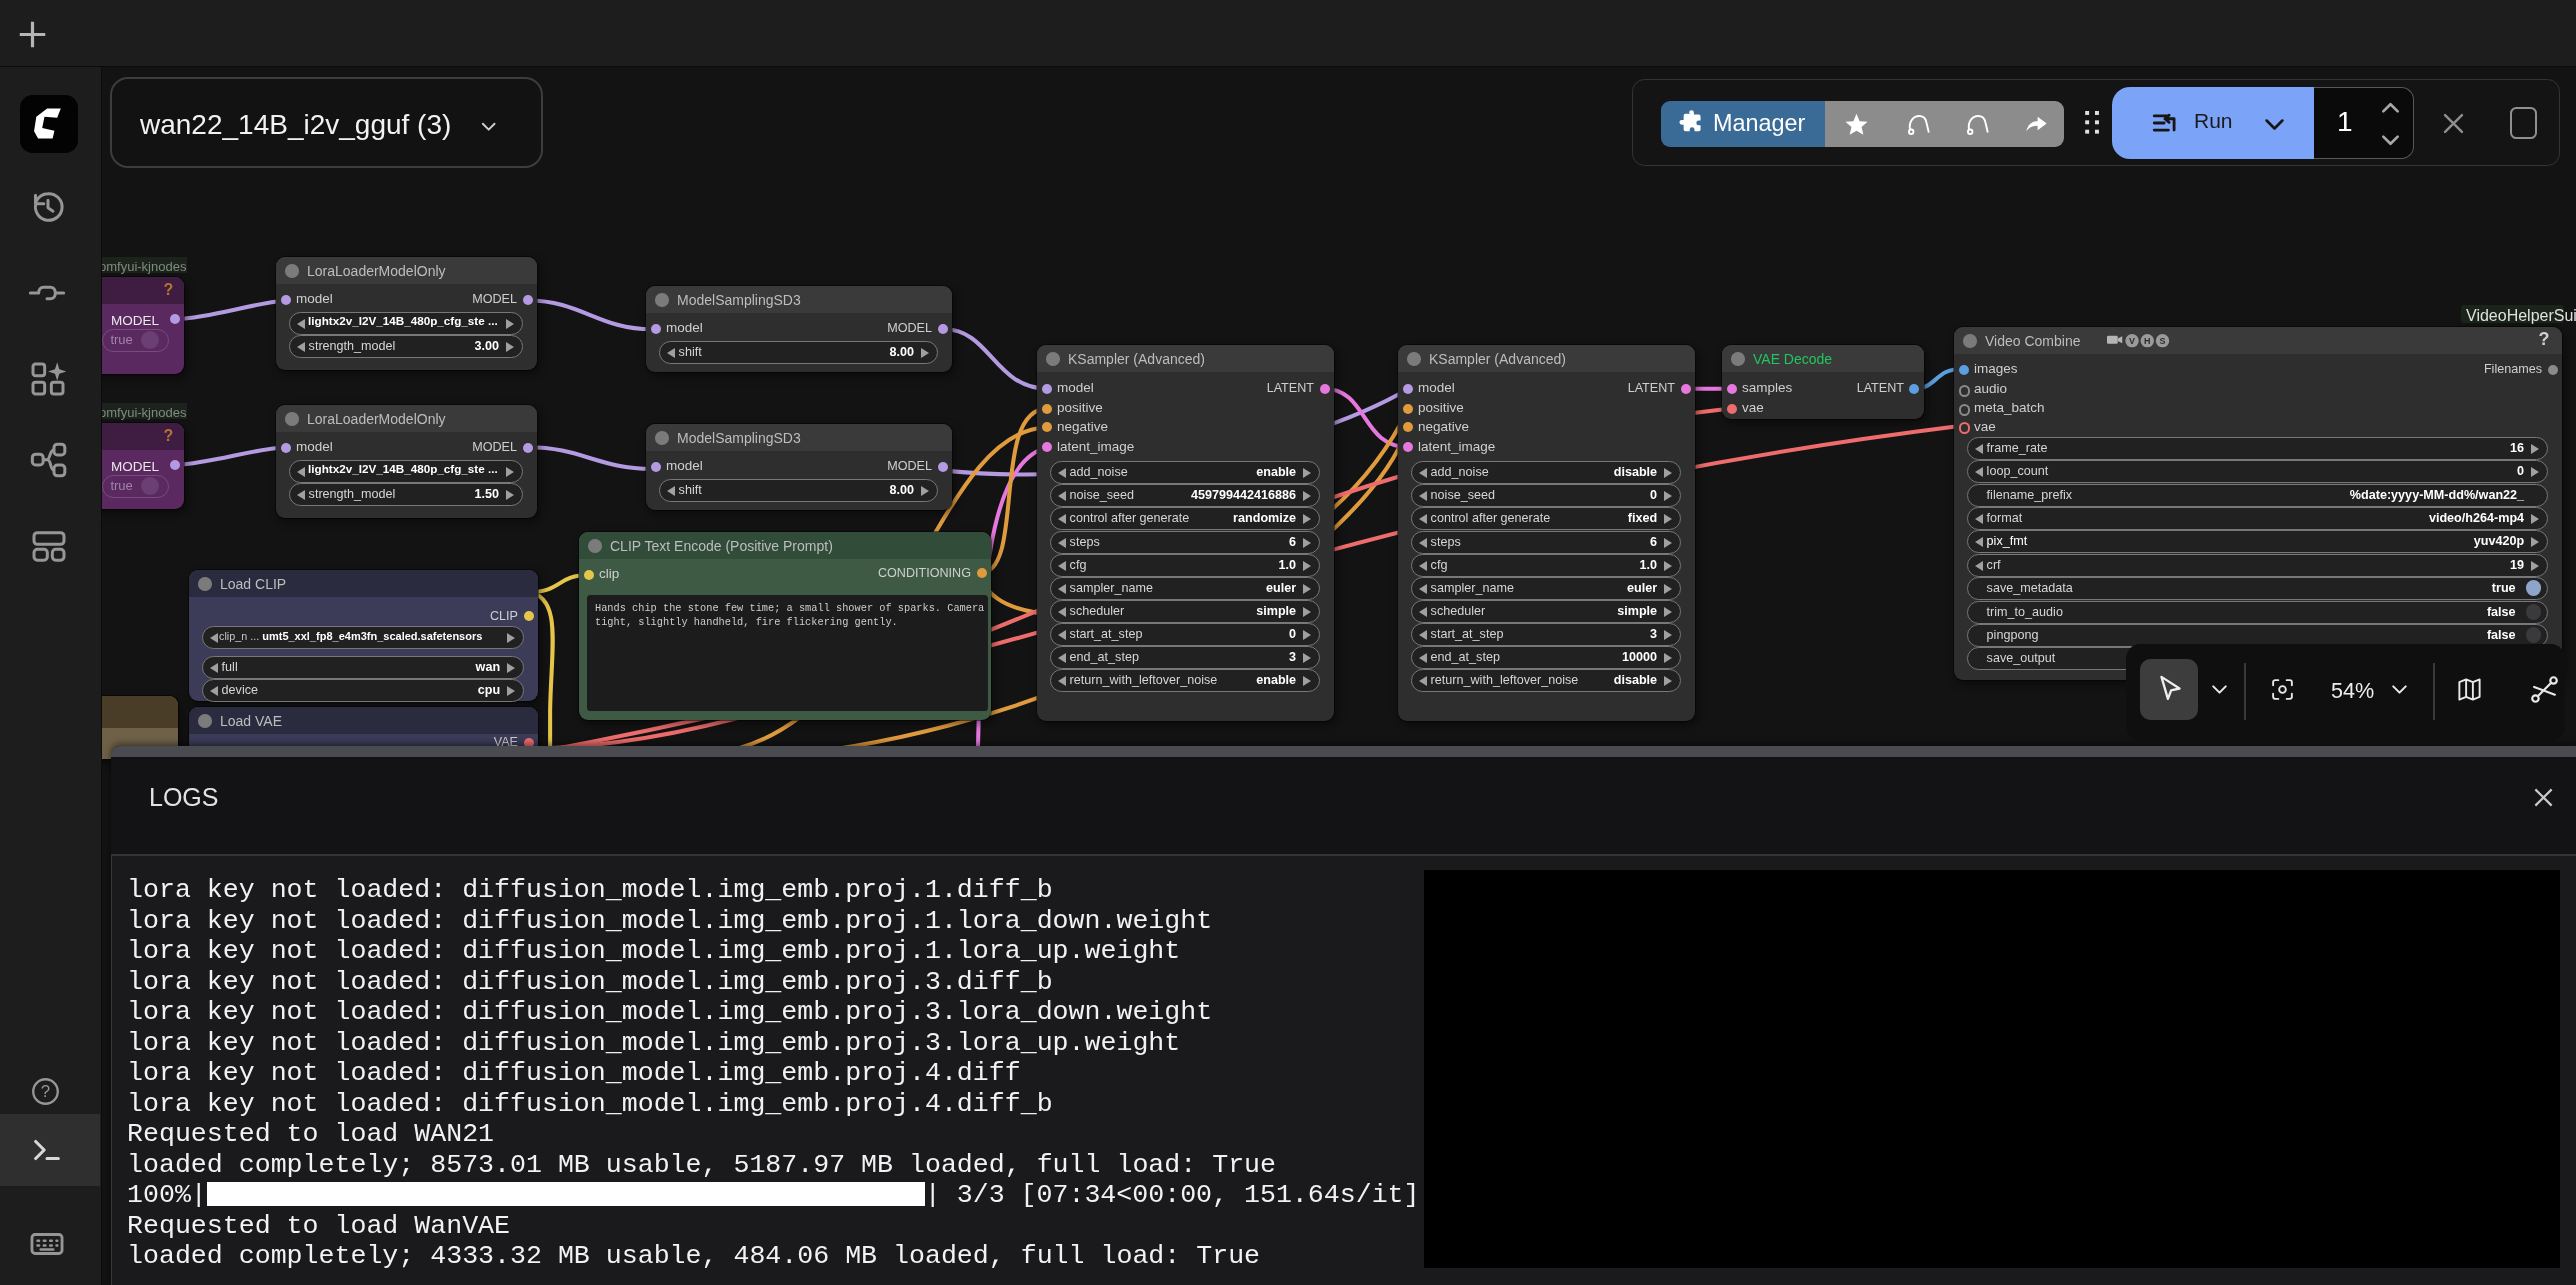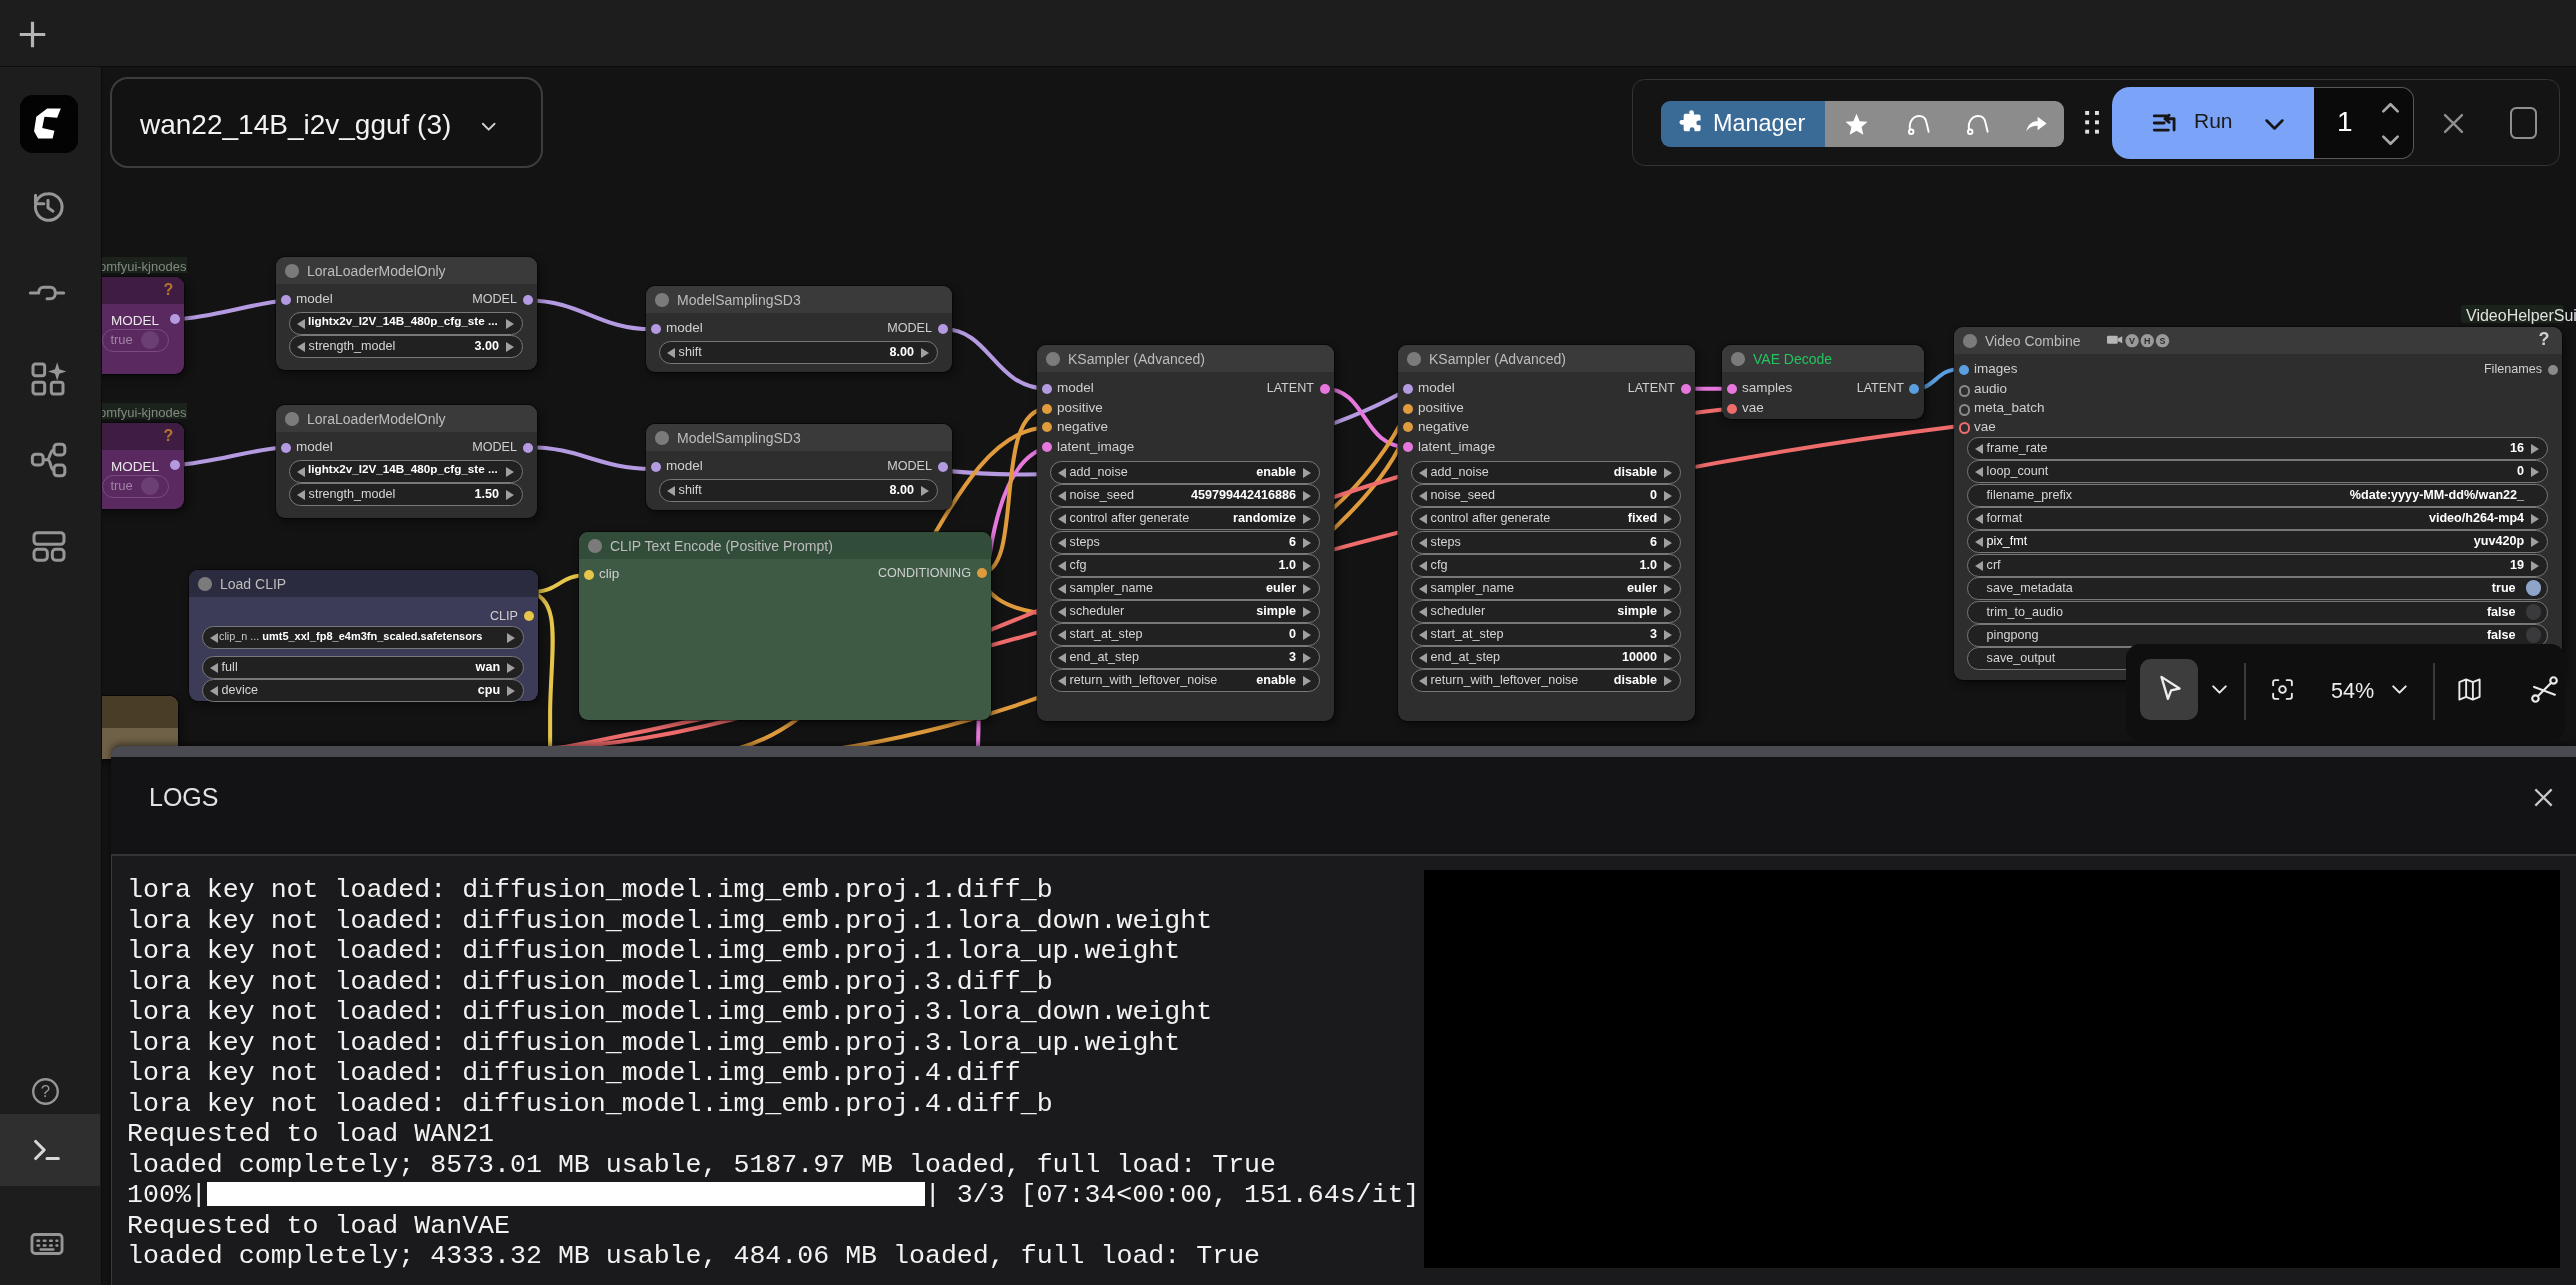--- a/index.html
+++ b/index.html
@@ -376,28 +376,36 @@
         <div class="plab" style="color:#d6d6d6">full</div>
         <div class="pval">wan</div>
       </div>
       <div class="pill" style="left:12.6px;top:109px;width:322px">
         <div class="arrL"></div>
         <div class="arrR"></div>
         <div class="plab" style="color:#d6d6d6">device</div>
         <div class="pval">cpu</div>
       </div>
     </div>
+    <div class="node" style="left:189px;top:707px;width:349px;height:54px;background:#3c3c59;">
+      <div class="nhead" style="background:#2b2b40"></div>
+      <div class="ndot"></div>
+      <div class="ntitle" style="color:#bdbdbd">Load VAE</div>
+      <div class="pdot" style="left:335px;top:31px;background:#ef6c6c"></div>
+      <div class="port" style="right:20px;top:25px;font-size:12.6px">VAE</div>
+    </div>
     <div class="node" style="left:579px;top:532px;width:412px;height:188px;background:#3e5a44;">
       <div class="nhead" style="background:#314c38"></div>
       <div class="ndot"></div>
       <div class="ntitle" style="color:#bdbdbd">CLIP Text Encode (Positive Prompt)</div>
       <div class="pdot" style="left:4.5px;top:38px;background:#e5c54a"></div>
       <div class="port" style="left:20px;top:32px">clip</div>
       <div class="pdot" style="left:398px;top:36px;background:#e09b3d"></div>
       <div class="port" style="right:20px;top:31px;font-size:12.6px">CONDITIONING</div>
+      <div class="abs mono" style="left:8px;top:63px;width:401px;height:116px;background:#1c1c1d;border-radius:3.6px;font-size:10.3px;line-height:14px;color:#cdcdcd;padding:6.3px 8px;white-space:nowrap">Hands chip the stone few time; a small shower of sparks. Camera<br>tight, slightly handheld, fire flickering gently.</div>
     </div>
     <div class="node" style="left:87px;top:277px;width:97px;height:97px;background:#5a2960;">
       <div class="nhead" style="background:#3f1d42"></div>
       <div class="abs" style="right:10.8px;top:3.6px;font-size:16px;font-weight:bold;color:#b5752e">?</div>
       <div class="port" style="right:25px;top:34px;color:#e8e8e8">MODEL</div>
       <div class="pdot" style="right:4.5px;top:37px;background:#b49ae0"></div>
       <div class="abs" style="left:15.3px;top:52px;width:67px;height:22.5px;border:1.4px solid #7a4a80;border-radius:11.7px"></div>
       <div class="abs" style="left:23.4px;top:55px;font-size:13px;color:#a184a8">true</div>
       <div class="abs" style="left:54px;top:54px;width:18px;height:18px;border-radius:50%;background:#6b3f73"></div>
     </div>

